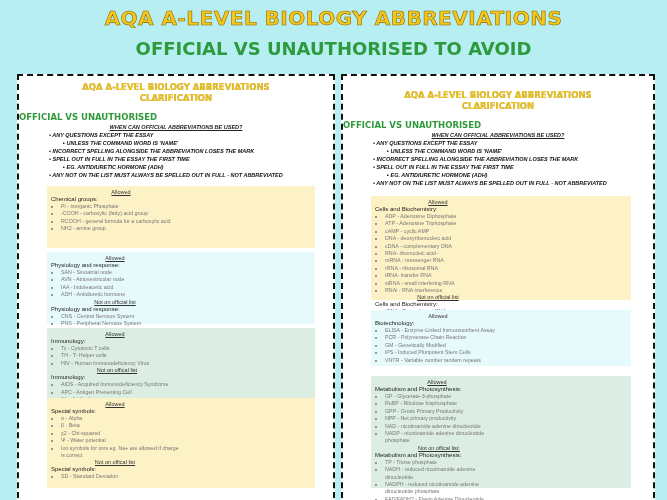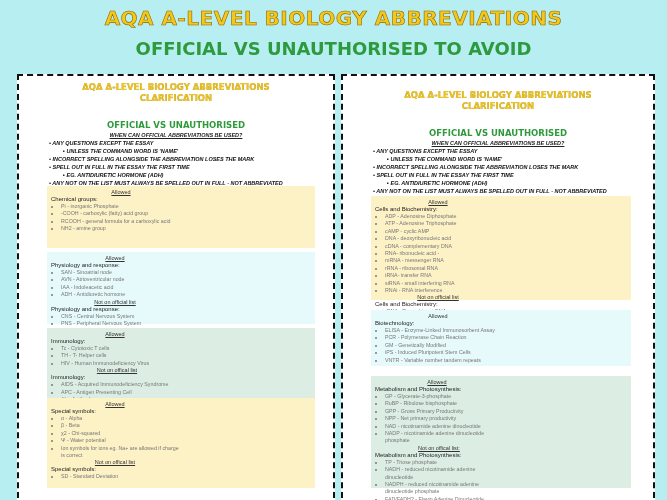--- a/index.html
+++ b/index.html
@@ -4,21 +4,21 @@
 <style>
   html,body{margin:0;padding:0;}
   body{width:667px;height:500px;background:#b7eef2;position:relative;overflow:hidden;font-family:"Liberation Sans",sans-serif;}
   .main-title{position:absolute;top:6px;left:0;width:667px;text-align:center;font-family:"DejaVu Sans",sans-serif;font-weight:bold;font-size:20px;letter-spacing:0.5px;color:#f4c71c;text-transform:uppercase;-webkit-text-stroke:0.6px #8a6a00;}
   .main-sub{position:absolute;top:38px;left:0;width:667px;text-align:center;font-family:"DejaVu Sans",sans-serif;font-weight:bold;font-size:18px;color:#2e9a3e;text-transform:uppercase;}
   .card{position:absolute;top:74px;background:#fff;border:2px dashed #111;height:440px;overflow:hidden;}
   .card.left{left:17px;width:314px;}
   .card.right{left:341px;width:310px;}
   .c-title{text-align:center;font-family:"DejaVu Sans",sans-serif;font-weight:bold;font-size:8.5px;color:#eec31a;text-transform:uppercase;line-height:11px;-webkit-text-stroke:0.2px #9a7a00;}
   .c-title.t1{margin-top:6px;}
-  .c-sub{text-align:center;font-family:"DejaVu Sans",sans-serif;font-weight:bold;font-size:8.5px;color:#2f9a3c;text-transform:uppercase;margin-top:16px;}
+  .c-sub{text-align:left;font-family:"DejaVu Sans",sans-serif;font-weight:bold;font-size:8.5px;color:#2f9a3c;text-transform:uppercase;margin-top:8px;}
   .rules-h{text-align:center;font-size:5.5px;font-weight:bold;font-style:italic;text-decoration:underline;text-transform:uppercase;margin-top:2px;color:#222;}
   ul.rules{margin:1px 0 0 0;padding:0 0 0 30px;list-style:none;}
   ul.rules li{font-size:5.5px;font-weight:bold;font-style:italic;text-transform:uppercase;line-height:8px;color:#111;}
   ul.rules li::before{content:"• ";}
   ul.rules li.sub{padding-left:14px;}
   ul.rules li.sub::before{content:"▪ ";}
   .box{position:absolute;padding:3px 4px;box-sizing:border-box;}
   .col{display:inline-block;vertical-align:top;}
   .col-h{text-align:center;font-size:5.5px;text-decoration:underline;color:#333;margin-bottom:1px;}
   .cat{font-size:6px;color:#222;margin-bottom:1px;}

